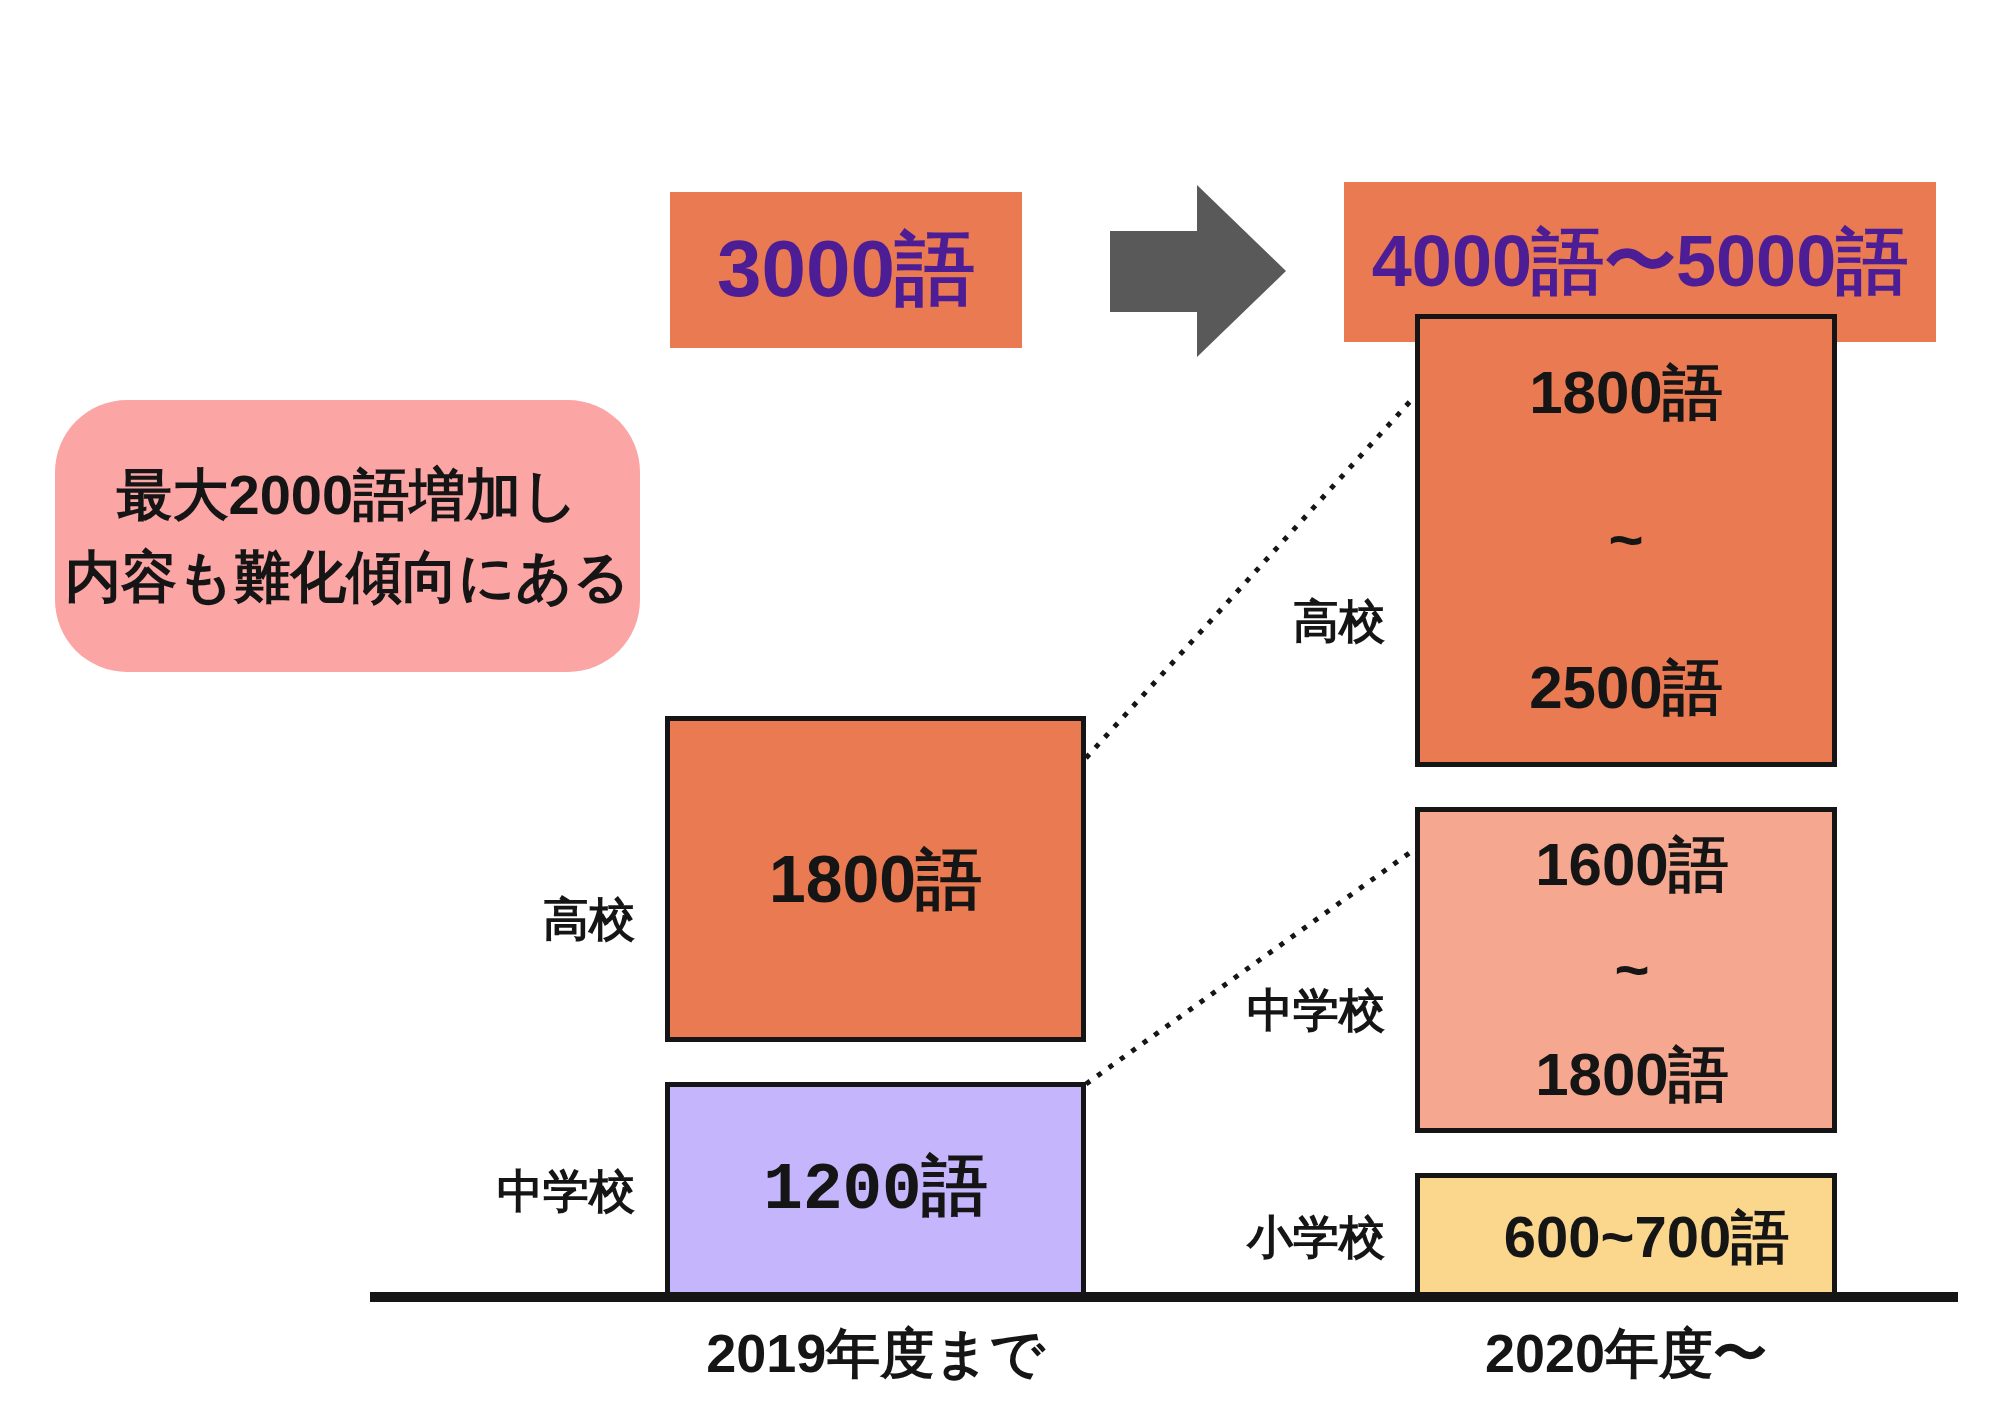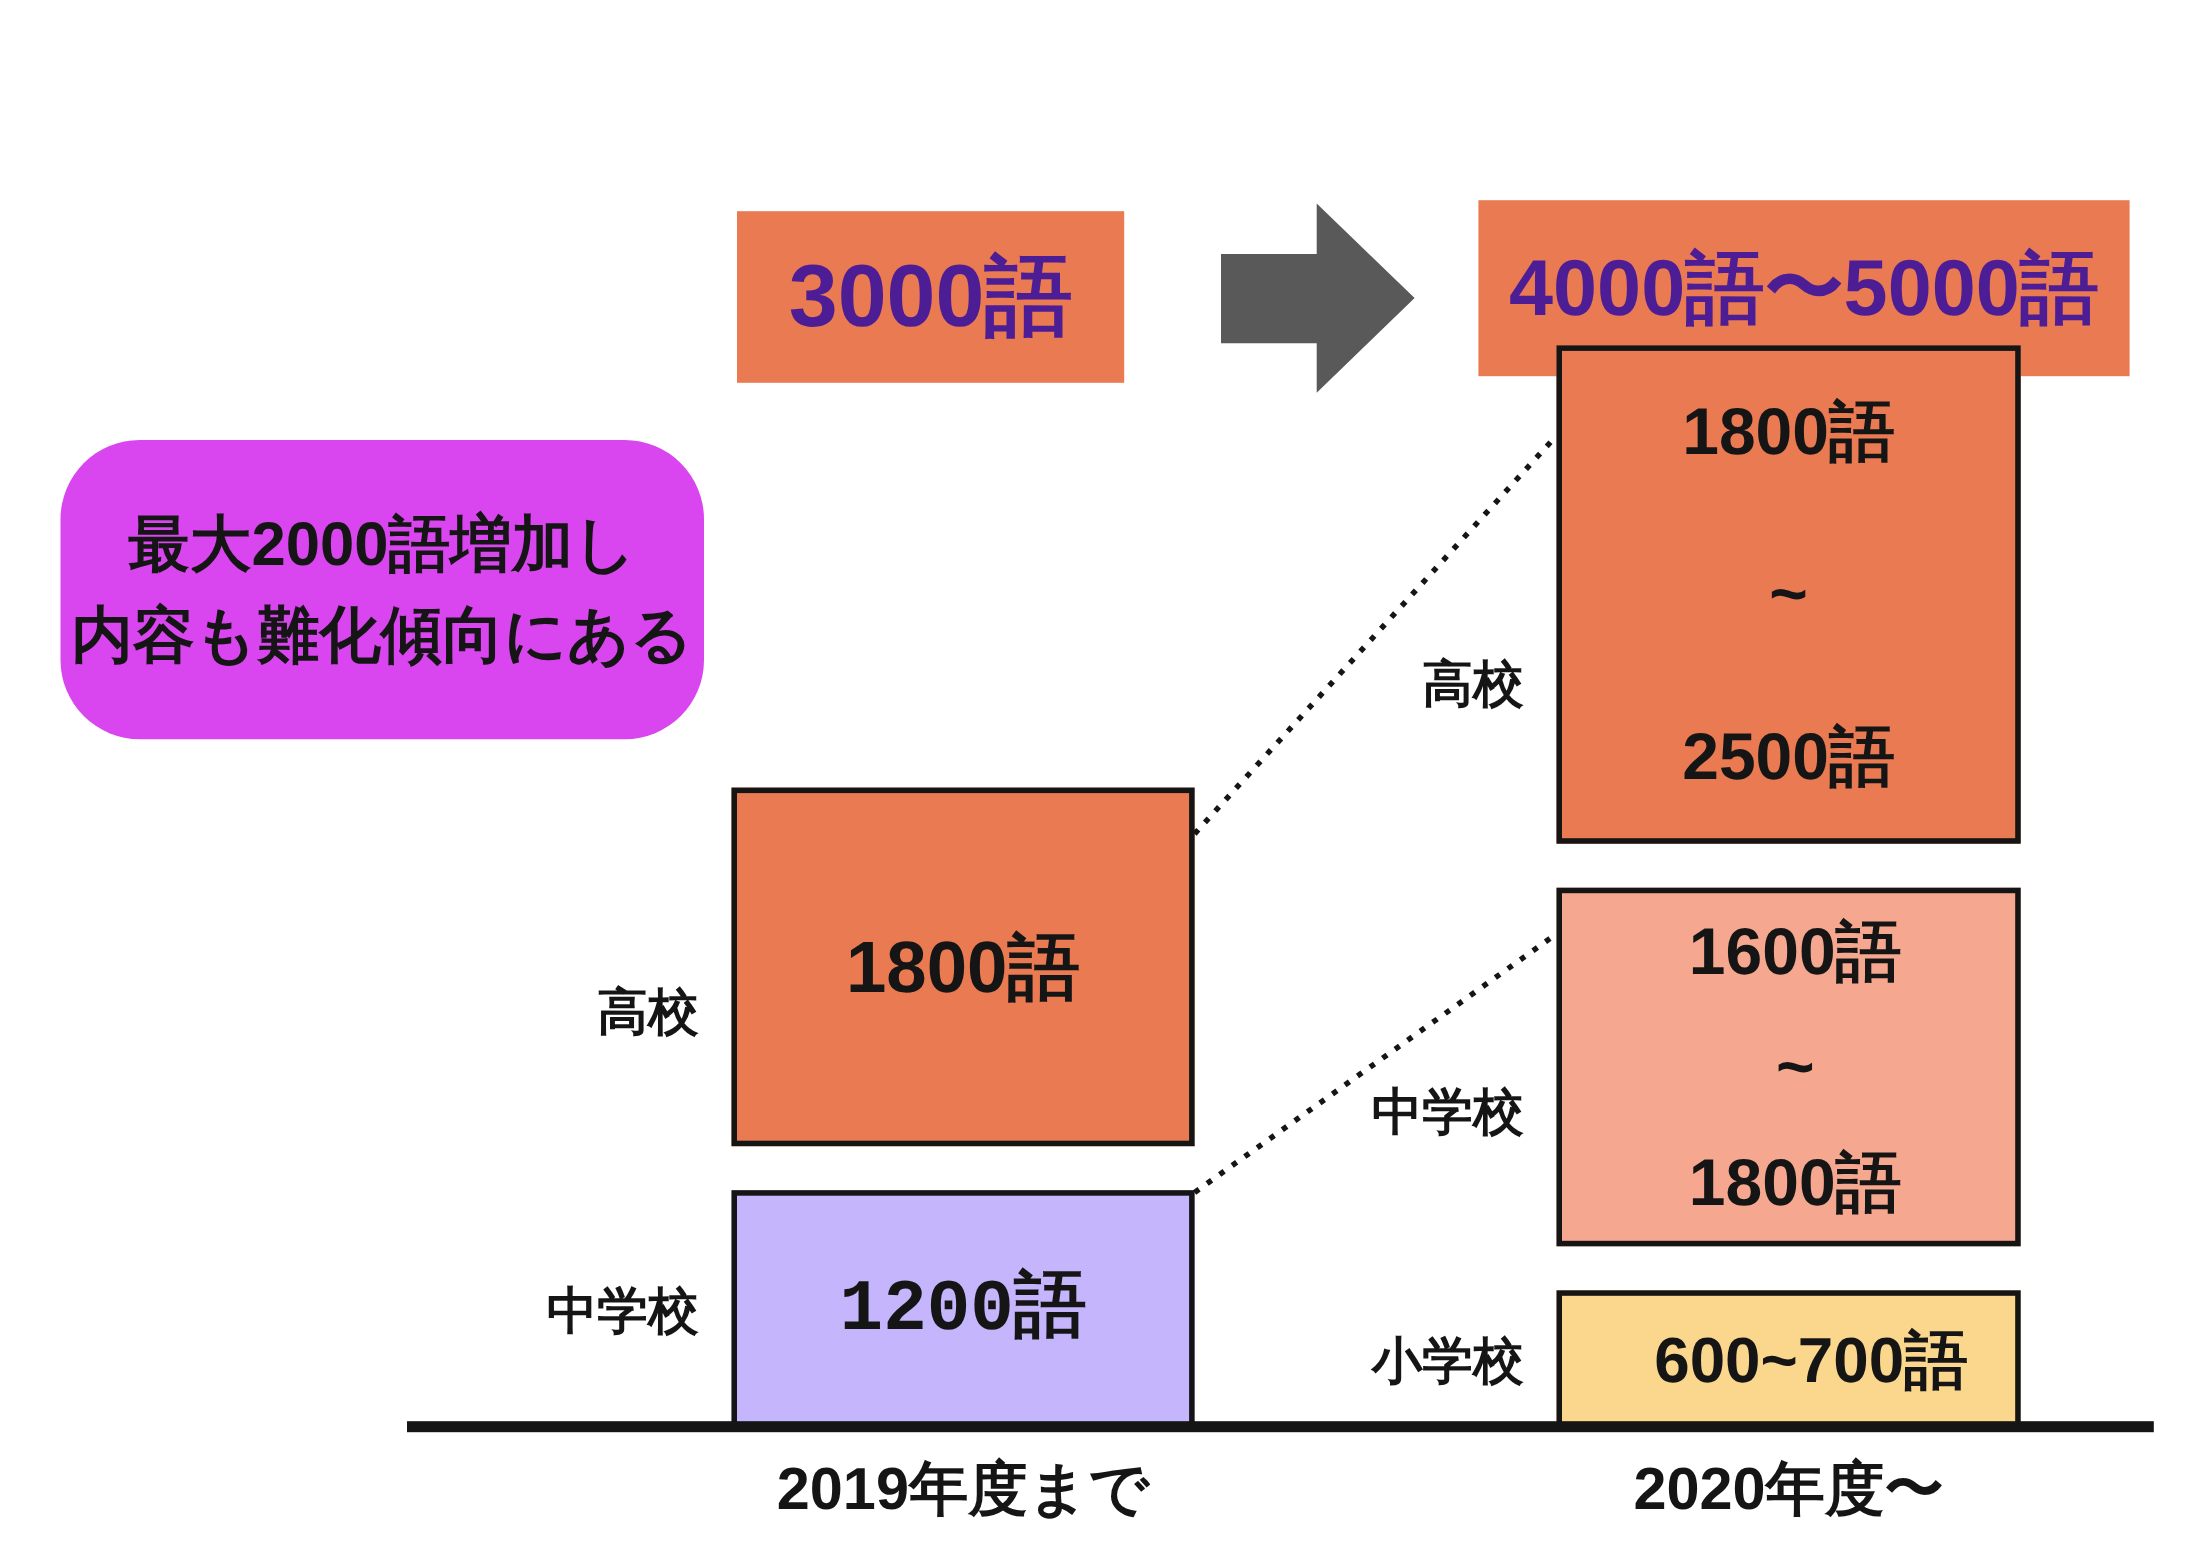--- a/index.html
+++ b/index.html
@@ -16,21 +16,21 @@
   .flow-box{
     display:flex;align-items:center;justify-content:center;
     color:#4c1d95;font-weight:700;
     background:#E97A52;
   }
   #before-box{left:670px;top:192px;width:352px;height:156px;font-size:80px;}
   #after-box{left:1328px;top:182px;width:592px;height:160px;font-size:72px;margin-left:16px;}
   
   #callout{
     left:55px;top:400px;width:585px;height:272px;
-    background:#d946ef;border-radius:72px;
+    background:#fca5a5;border-radius:72px;
     display:flex;flex-direction:column;align-items:center;justify-content:center;
     gap:26px;
   }
   .callout-line{font-size:56px;font-weight:700;line-height:1;white-space:nowrap;}
   
   .bar{position:absolute;bottom:114px;display:flex;flex-direction:column;gap:40px;}
   #bar-2019{left:665px;width:421px;}
   #bar-2020{left:1415px;width:422px;}
   .seg{
     box-sizing:border-box;border:5px solid #151515;

